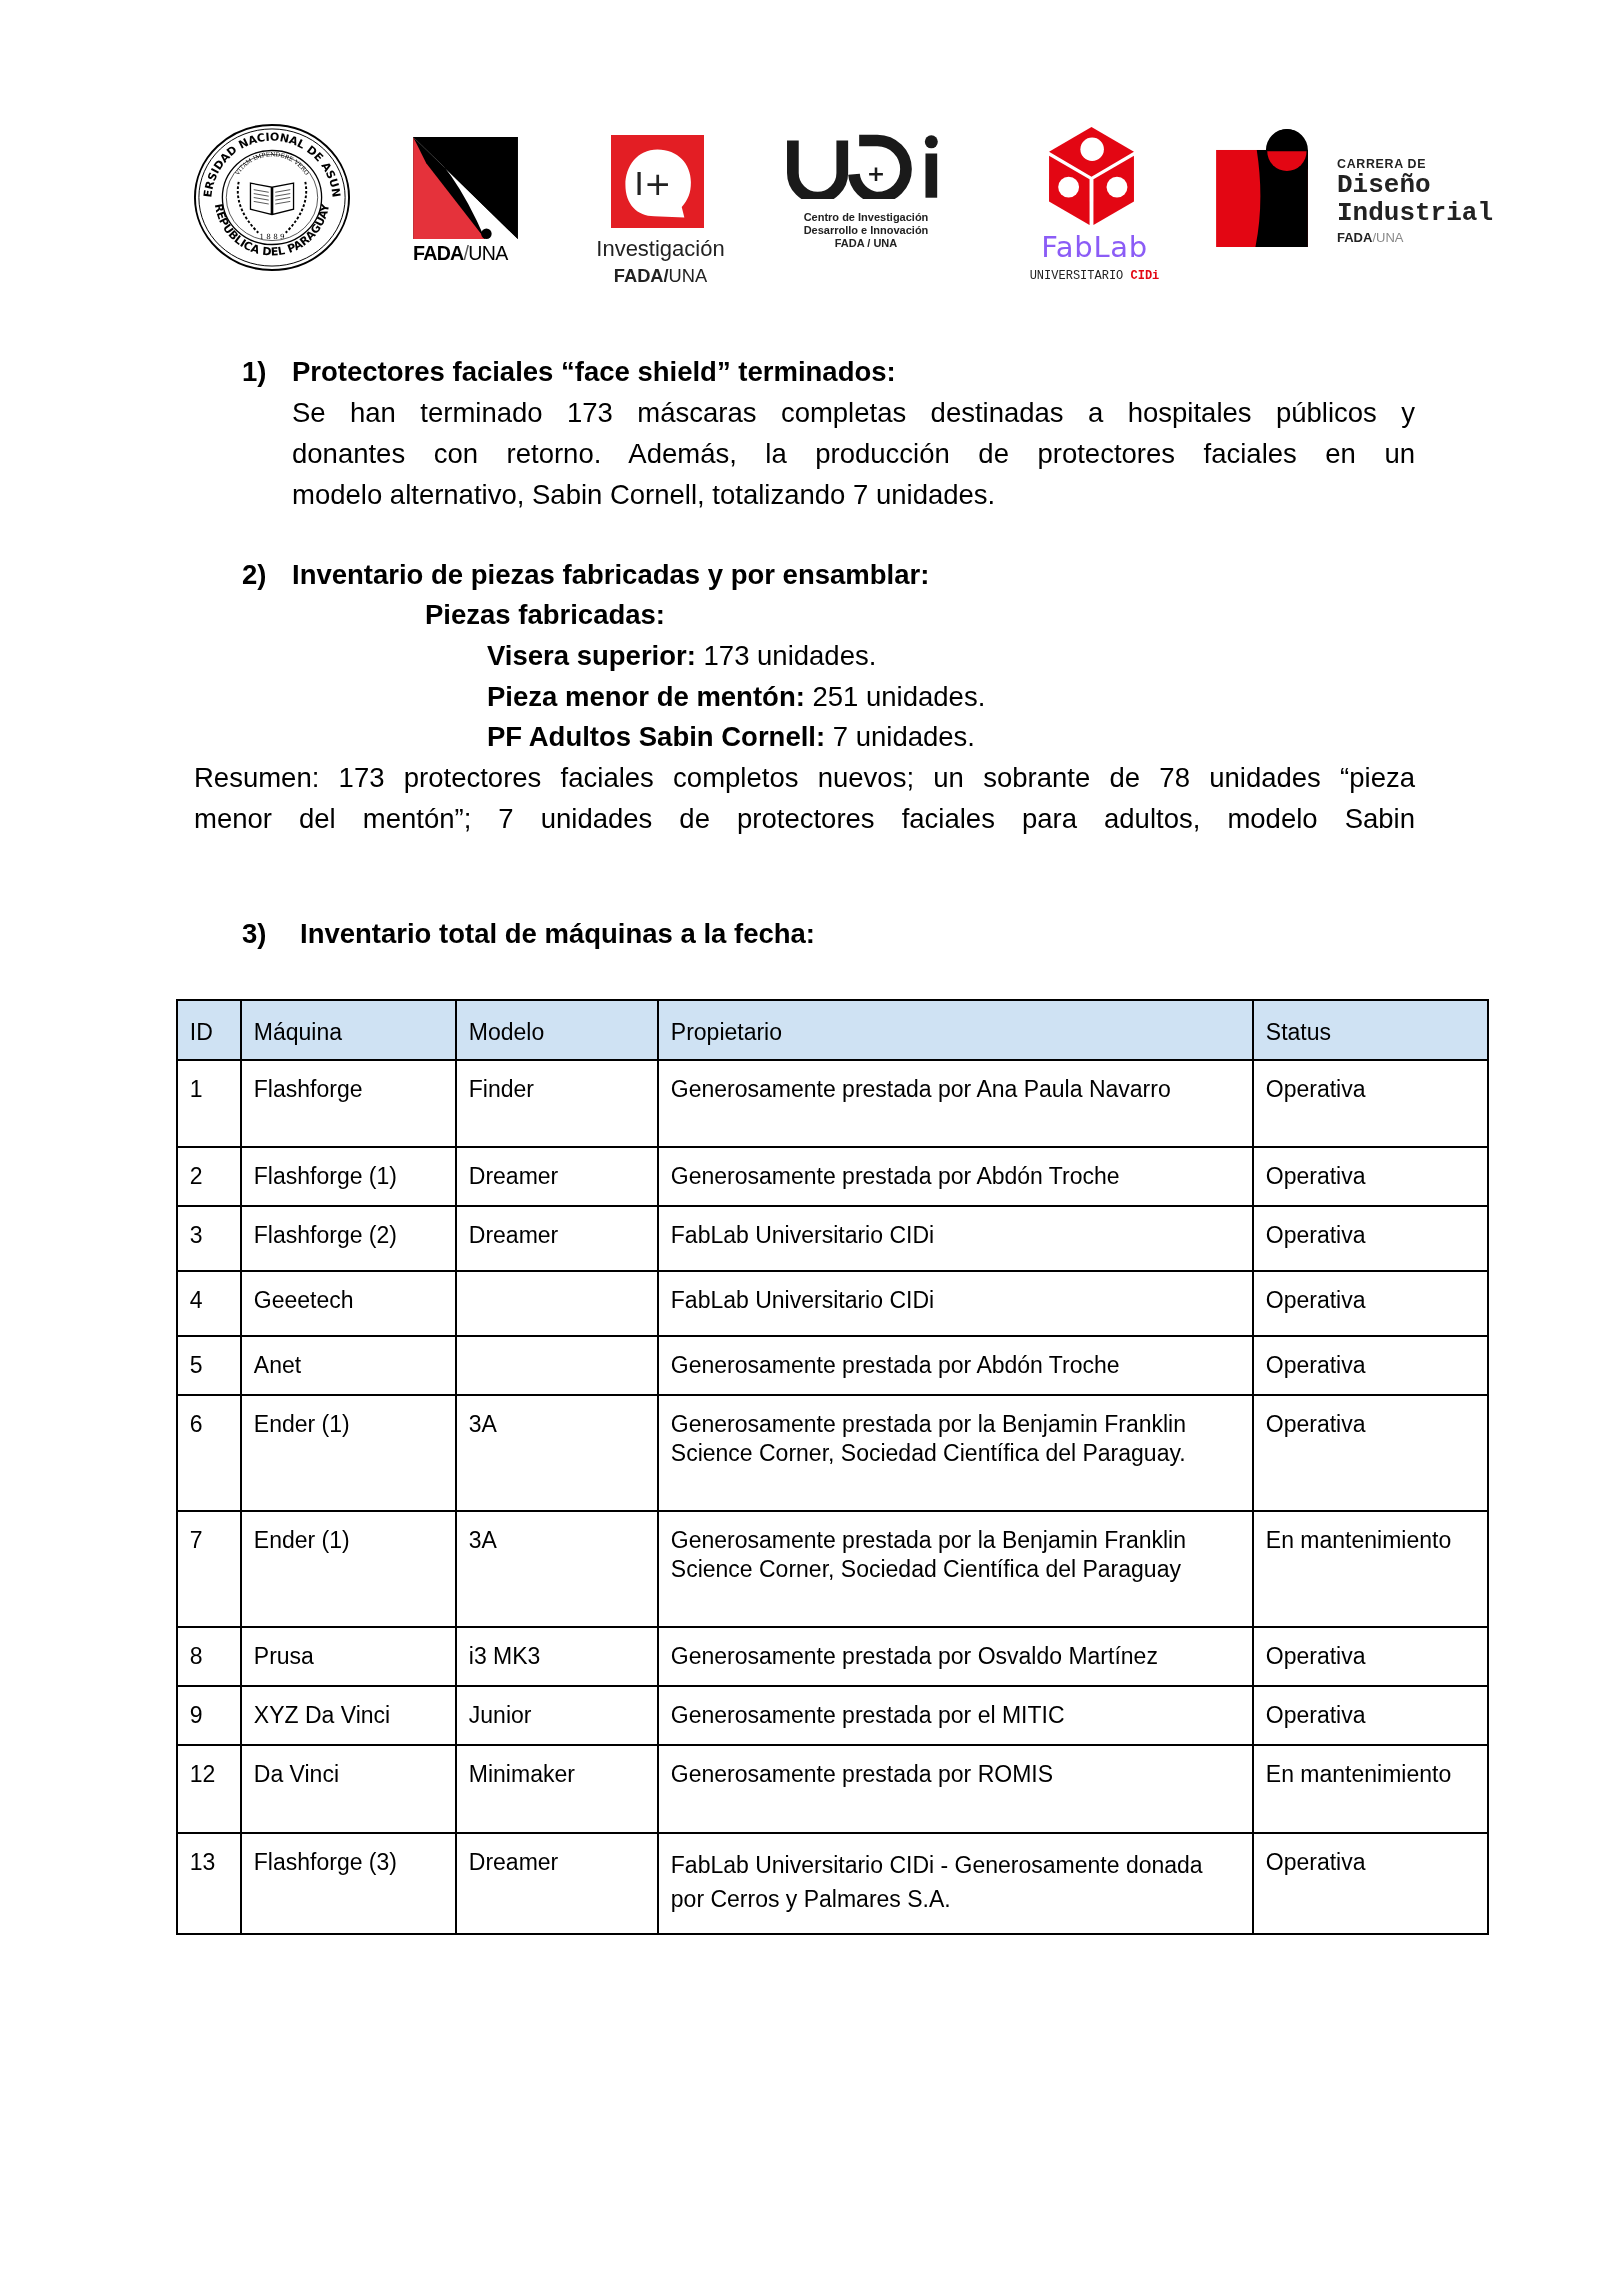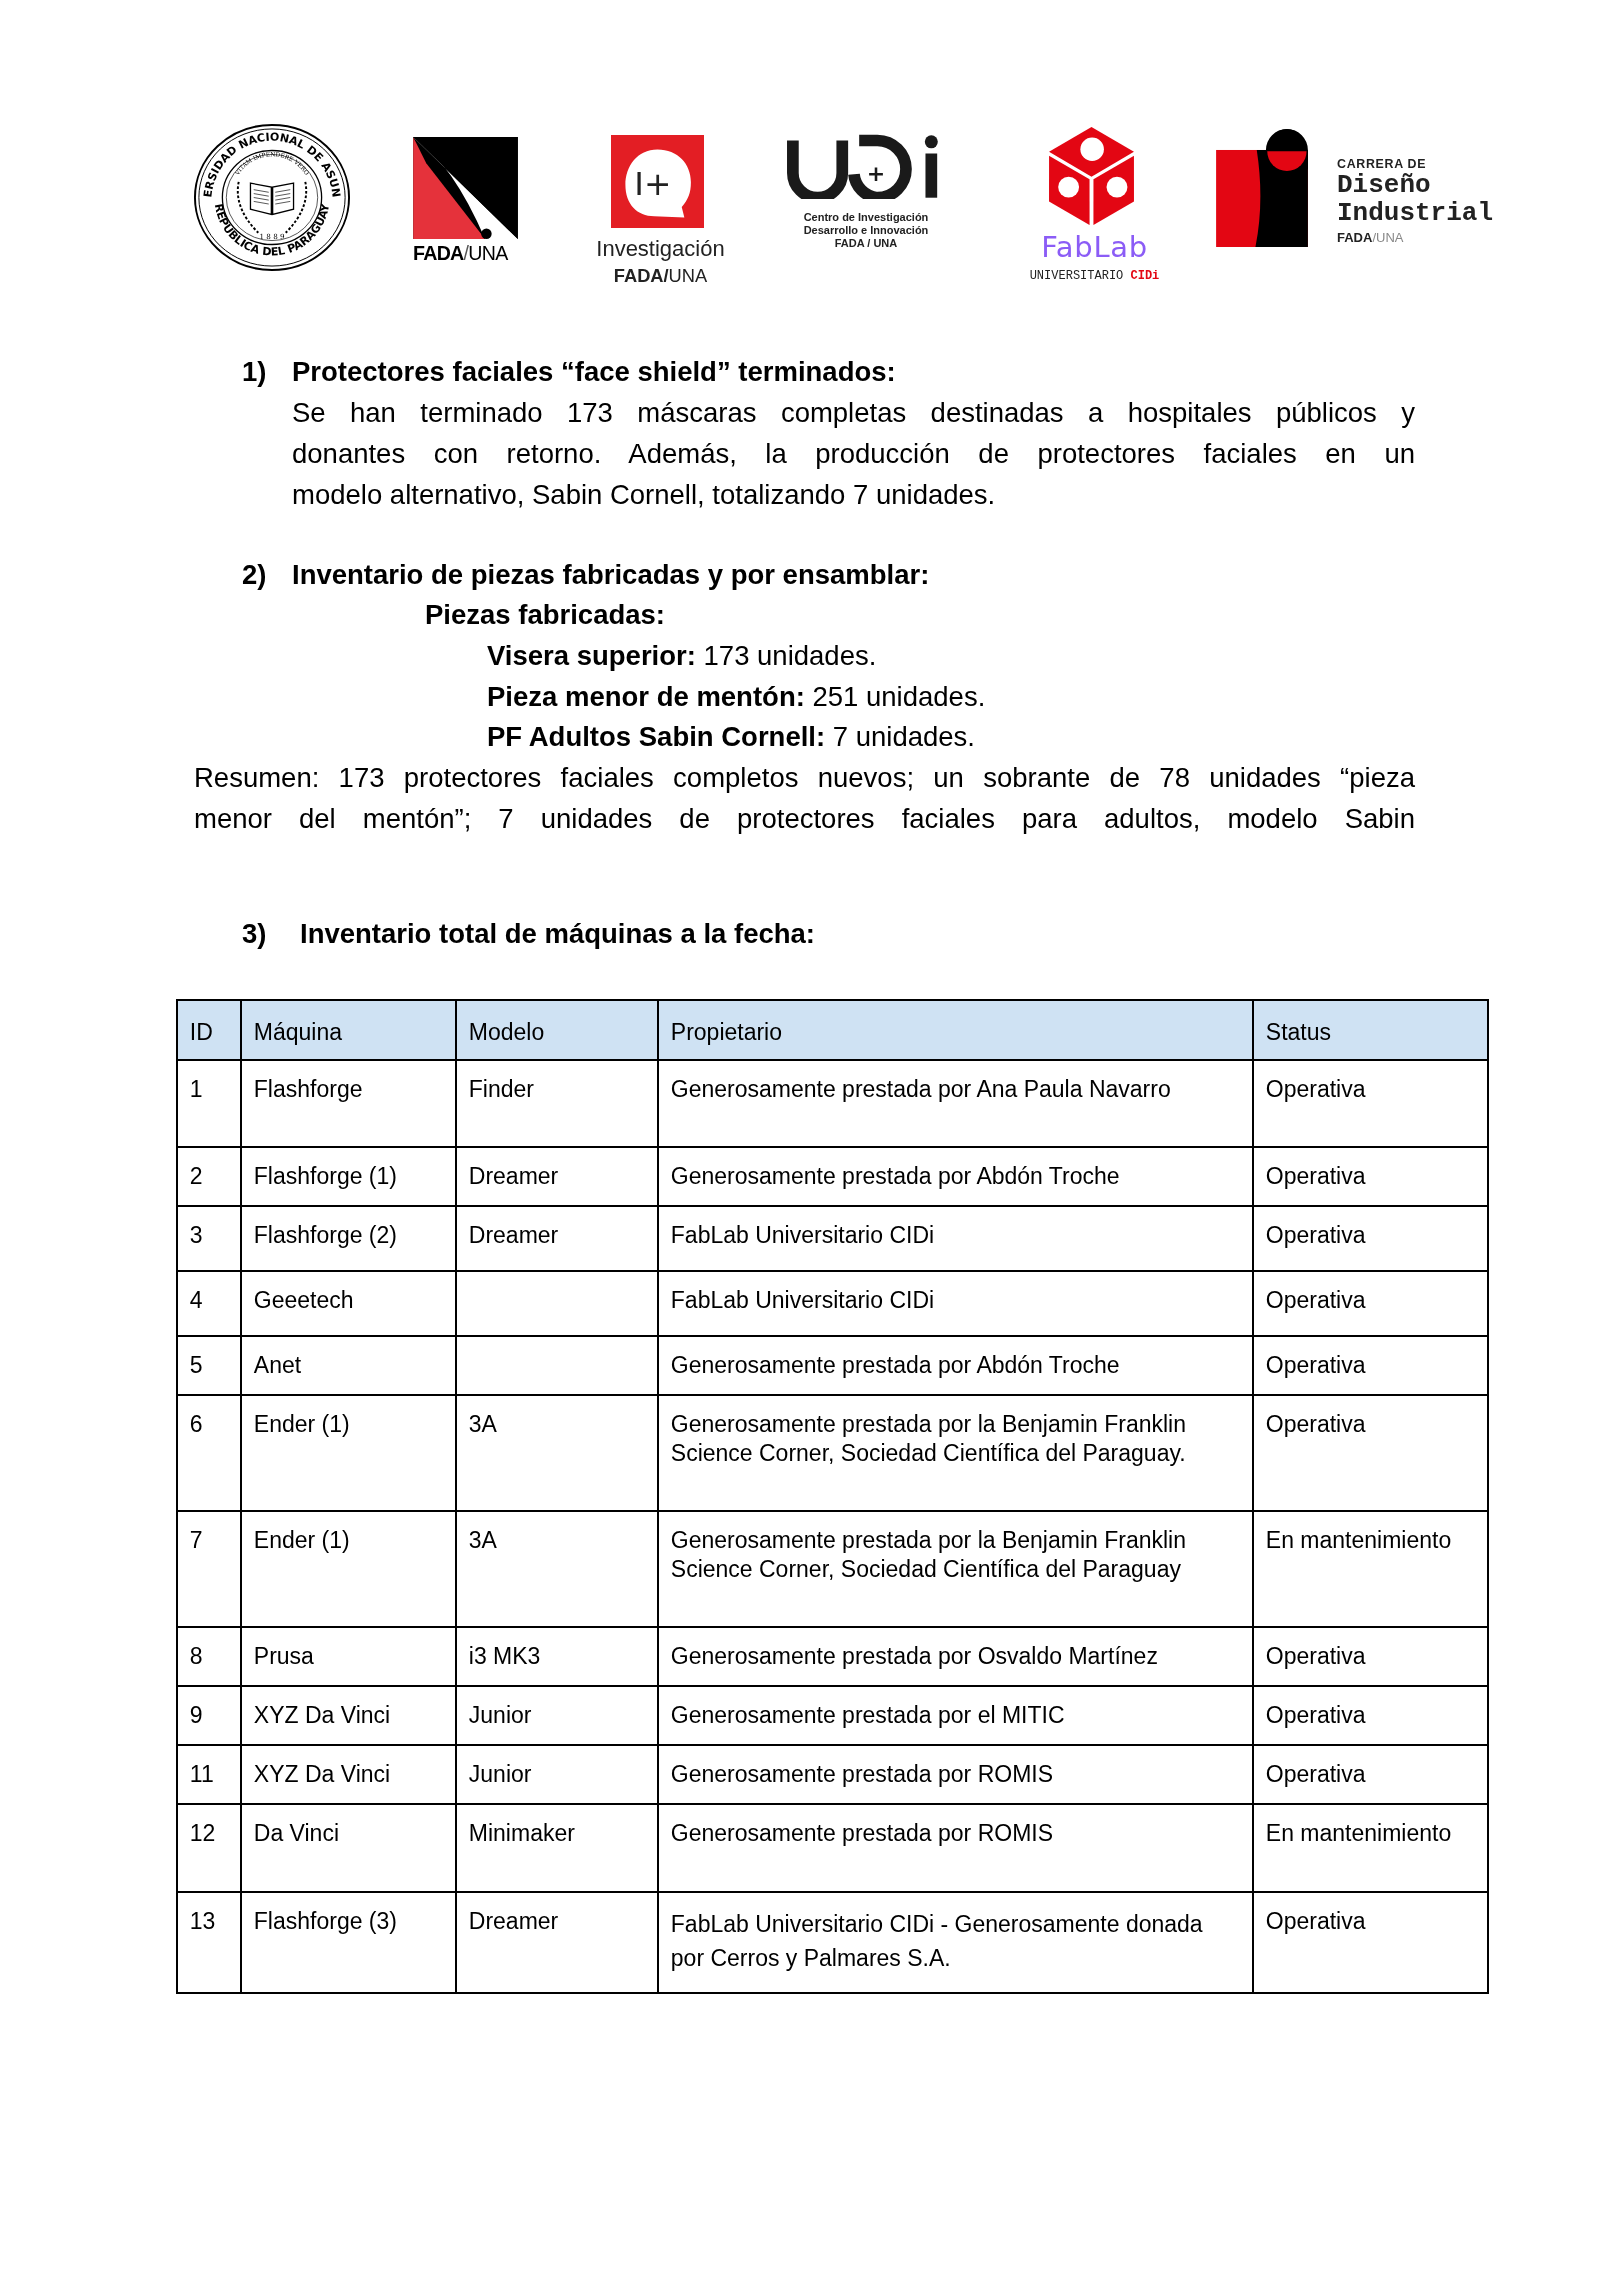--- a/index.html
+++ b/index.html
@@ -274,27 +274,20 @@
       <td class="prop">Generosamente prestada por Osvaldo Martínez</td>
       <td>Operativa</td>
     </tr>
     <tr style="height:59px">
       <td>9</td>
       <td>XYZ Da Vinci</td>
       <td>Junior</td>
       <td class="prop">Generosamente prestada por el MITIC</td>
       <td>Operativa</td>
     </tr>
-    <tr style="height:59px">
-      <td>11</td>
-      <td>XYZ Da Vinci</td>
-      <td>Junior</td>
-      <td class="prop">Generosamente prestada por ROMIS</td>
-      <td>Operativa</td>
-    </tr>
     <tr style="height:88px">
       <td>12</td>
       <td>Da Vinci</td>
       <td>Minimaker</td>
       <td class="prop">Generosamente prestada por ROMIS</td>
       <td>En mantenimiento</td>
     </tr>
     <tr style="height:101px">
       <td>13</td>
       <td>Flashforge (3)</td>

